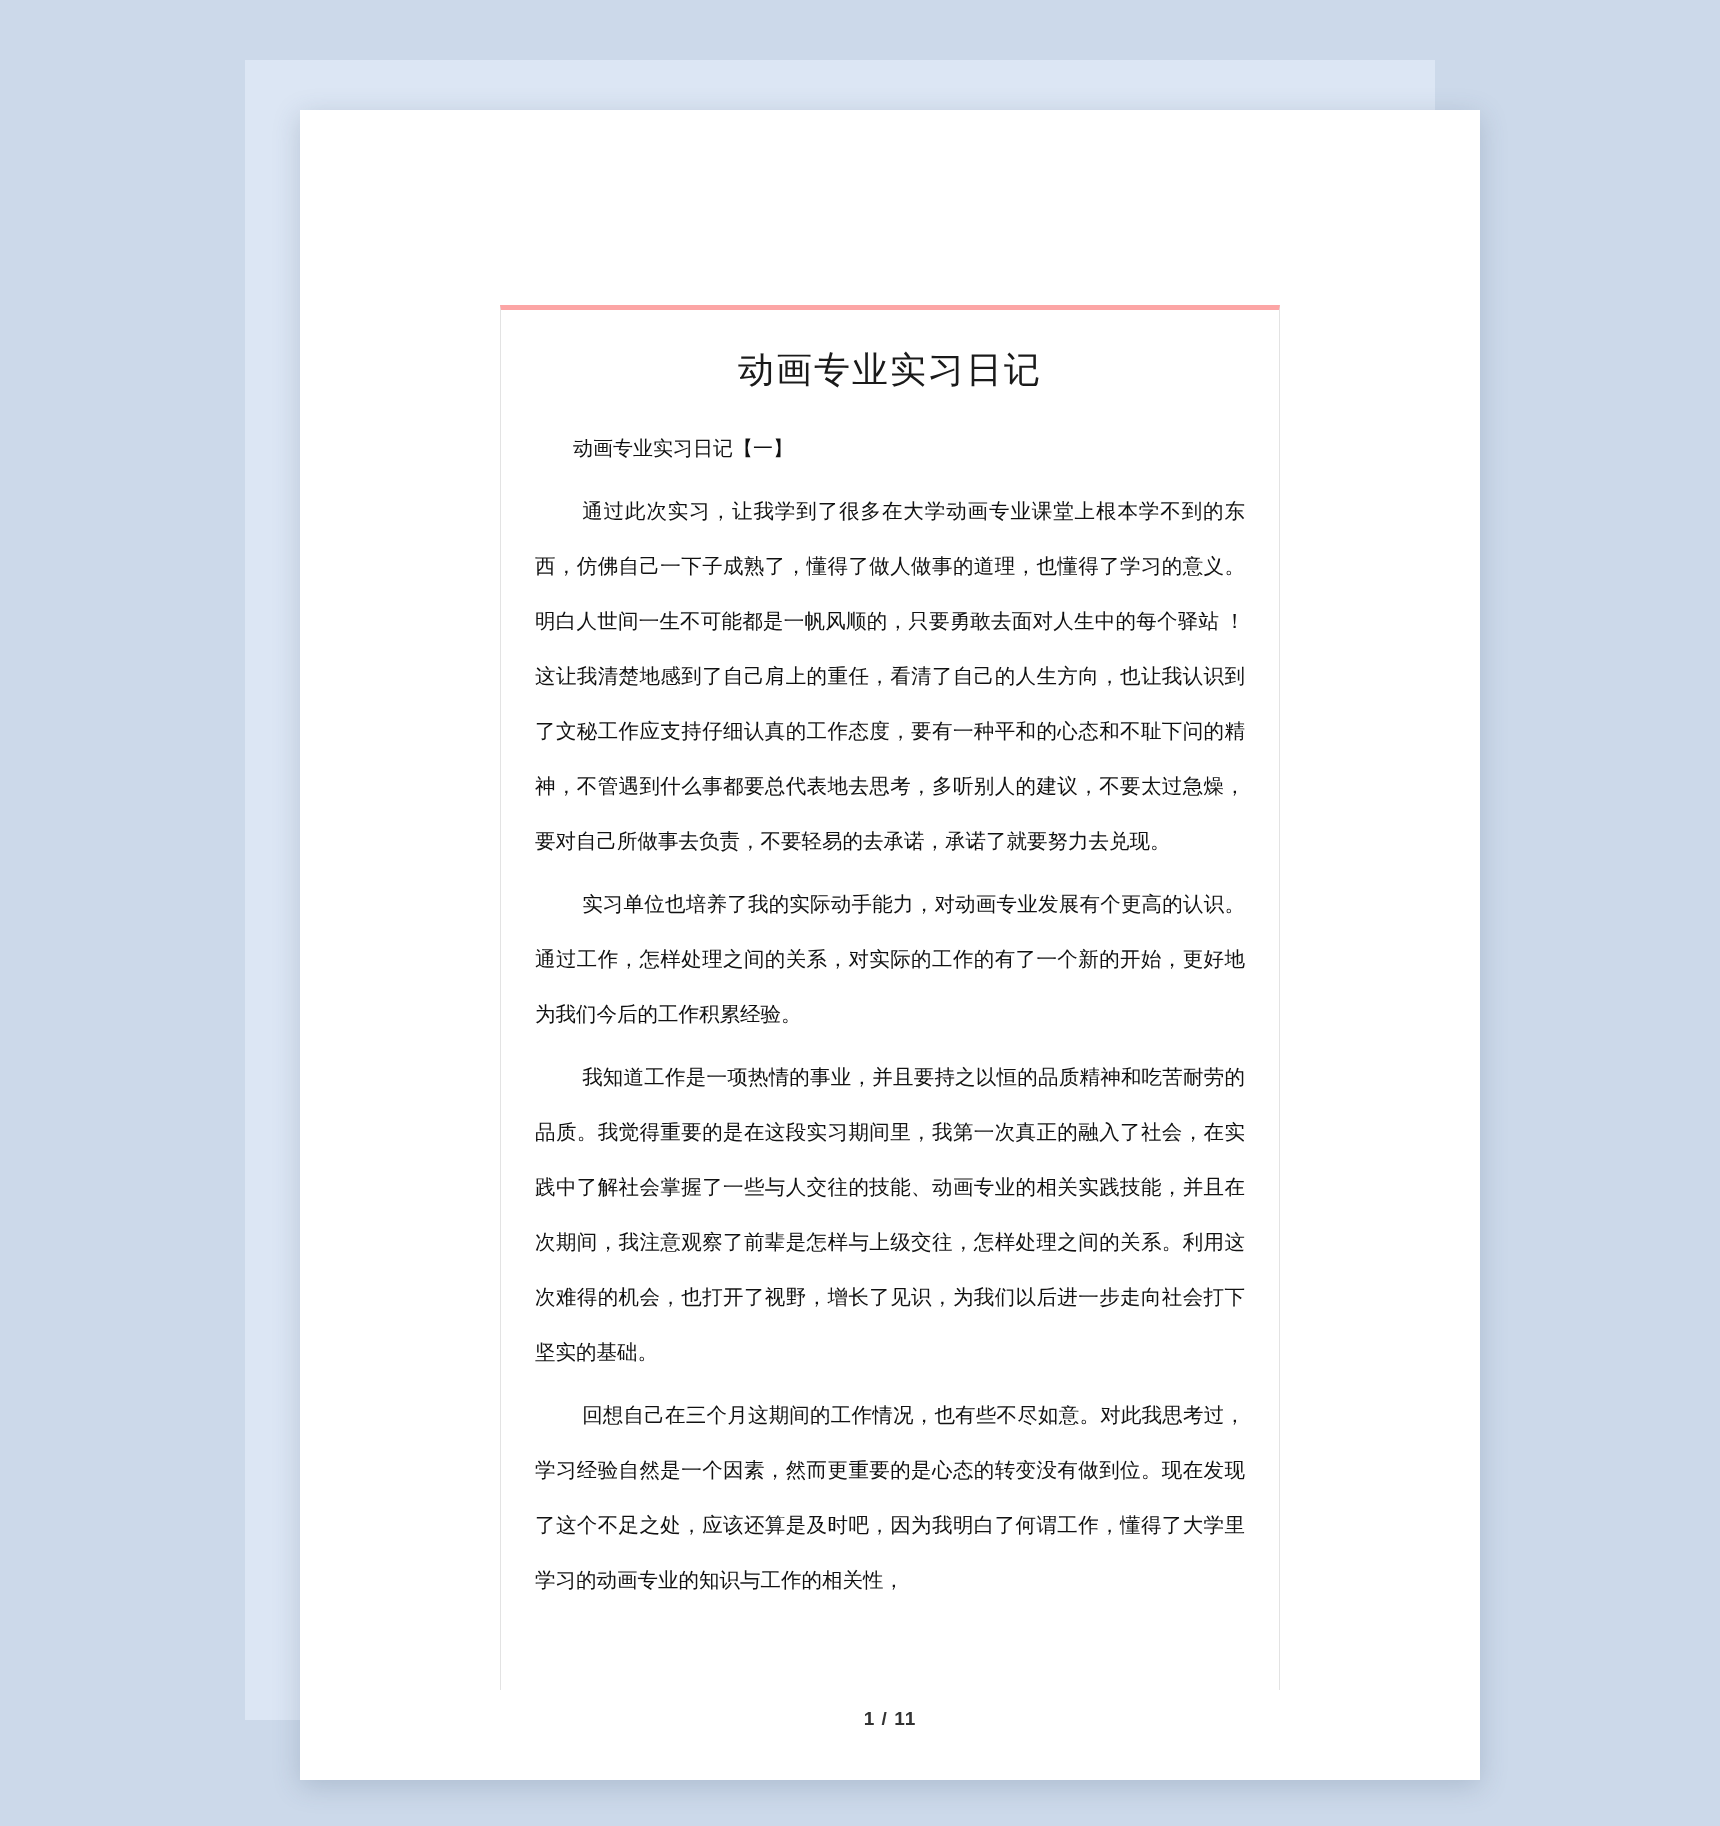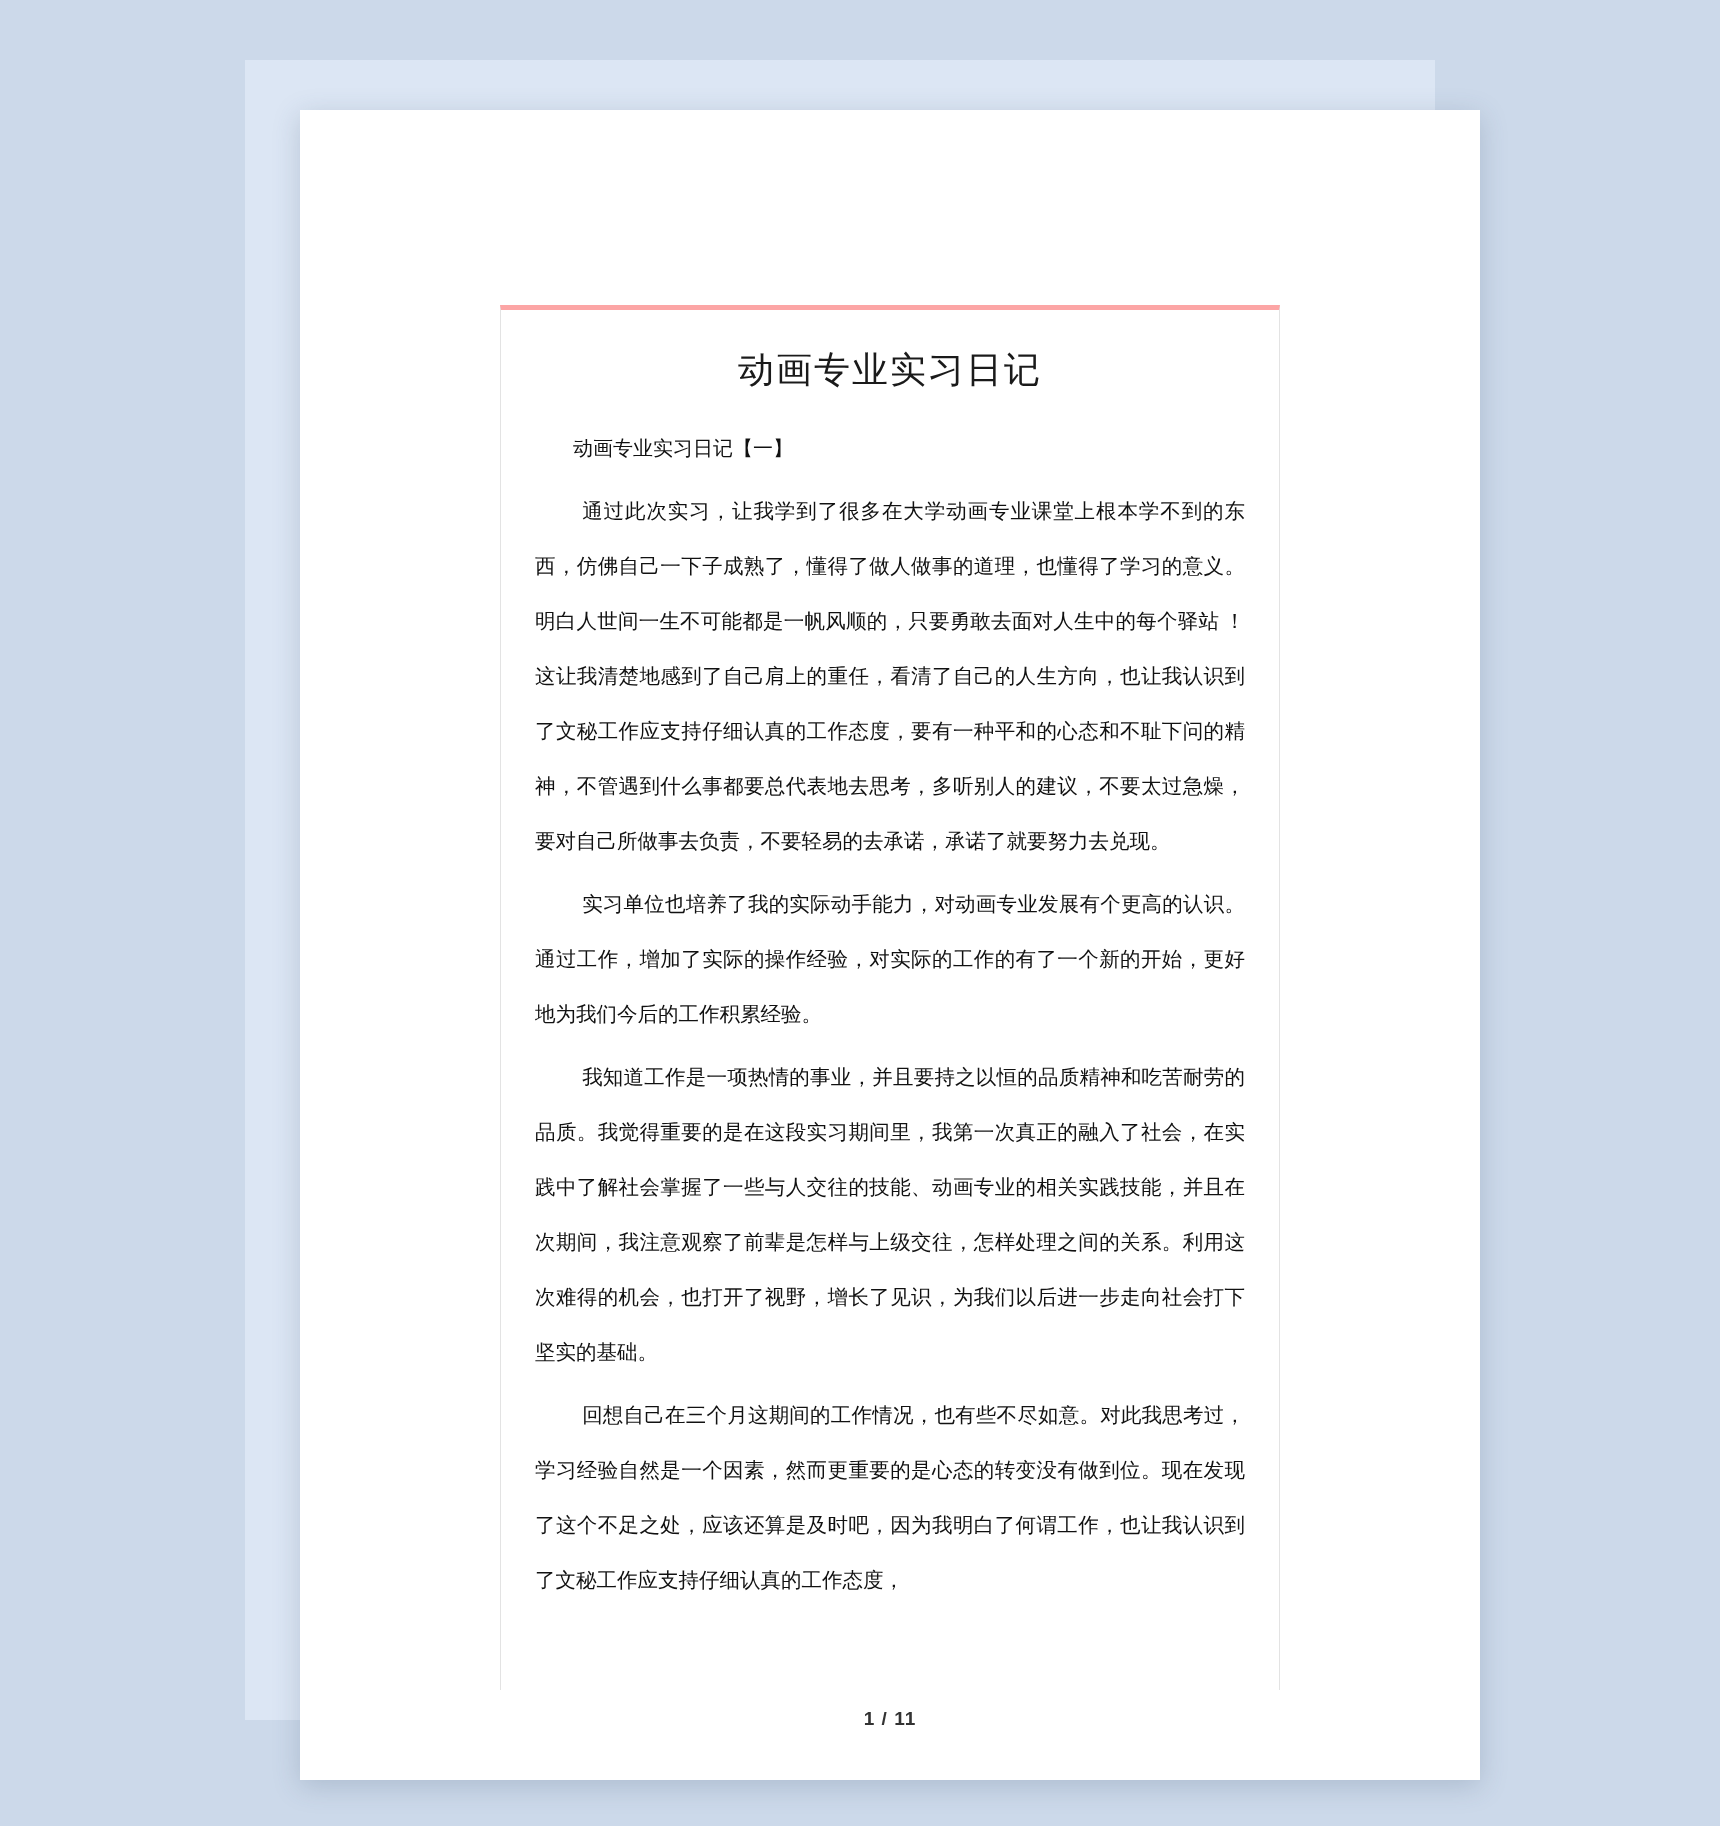--- a/index.html
+++ b/index.html
@@ -105,24 +105,24 @@
   <div class="content-frame">
 
     <h1 class="doc-title">动画专业实习日记</h1>
 
     <div class="body-text">
 
       <p class="subtitle">动画专业实习日记【一】</p>
 
       <p class="para">通过此次实习，让我学到了很多在大学动画专业课堂上根本学不到的东西，仿佛自己一下子成熟了，懂得了做人做事的道理，也懂得了学习的意义。明白人世间一生不可能都是一帆风顺的，只要勇敢去面对人生中的每个驿站 ！这让我清楚地感到了自己肩上的重任，看清了自己的人生方向，也让我认识到了文秘工作应支持仔细认真的工作态度，要有一种平和的心态和不耻下问的精神，不管遇到什么事都要总代表地去思考，多听别人的建议，不要太过急燥，要对自己所做事去负责，不要轻易的去承诺，承诺了就要努力去兑现。</p>
 
-      <p class="para">实习单位也培养了我的实际动手能力，对动画专业发展有个更高的认识。通过工作，增加了实际的操作经验，对实际的工作的有了一个新的开始，更好地为我们今后的工作积累经验。</p>
+      <p class="para">实习单位也培养了我的实际动手能力，对动画专业发展有个更高的认识。通过工作，怎样处理之间的关系，对实际的工作的有了一个新的开始，更好地为我们今后的工作积累经验。</p>
 
       <p class="para">我知道工作是一项热情的事业，并且要持之以恒的品质精神和吃苦耐劳的品质。我觉得重要的是在这段实习期间里，我第一次真正的融入了社会，在实践中了解社会掌握了一些与人交往的技能、动画专业的相关实践技能，并且在次期间，我注意观察了前辈是怎样与上级交往，怎样处理之间的关系。利用这次难得的机会，也打开了视野，增长了见识，为我们以后进一步走向社会打下坚实的基础。</p>
 
-      <p class="para">回想自己在三个月这期间的工作情况，也有些不尽如意。对此我思考过，学习经验自然是一个因素，然而更重要的是心态的转变没有做到位。现在发现了这个不足之处，应该还算是及时吧，因为我明白了何谓工作，也让我认识到了文秘工作应支持仔细认真的工作态度，</p>
+      <p class="para">回想自己在三个月这期间的工作情况，也有些不尽如意。对此我思考过，学习经验自然是一个因素，然而更重要的是心态的转变没有做到位。现在发现了这个不足之处，应该还算是及时吧，因为我明白了何谓工作，懂得了大学里学习的动画专业的知识与工作的相关性，</p>
 
     </div>
   </div>
 
   <div class="page-number">1 / 11</div>
 
 </div>
 
 </body></html>

